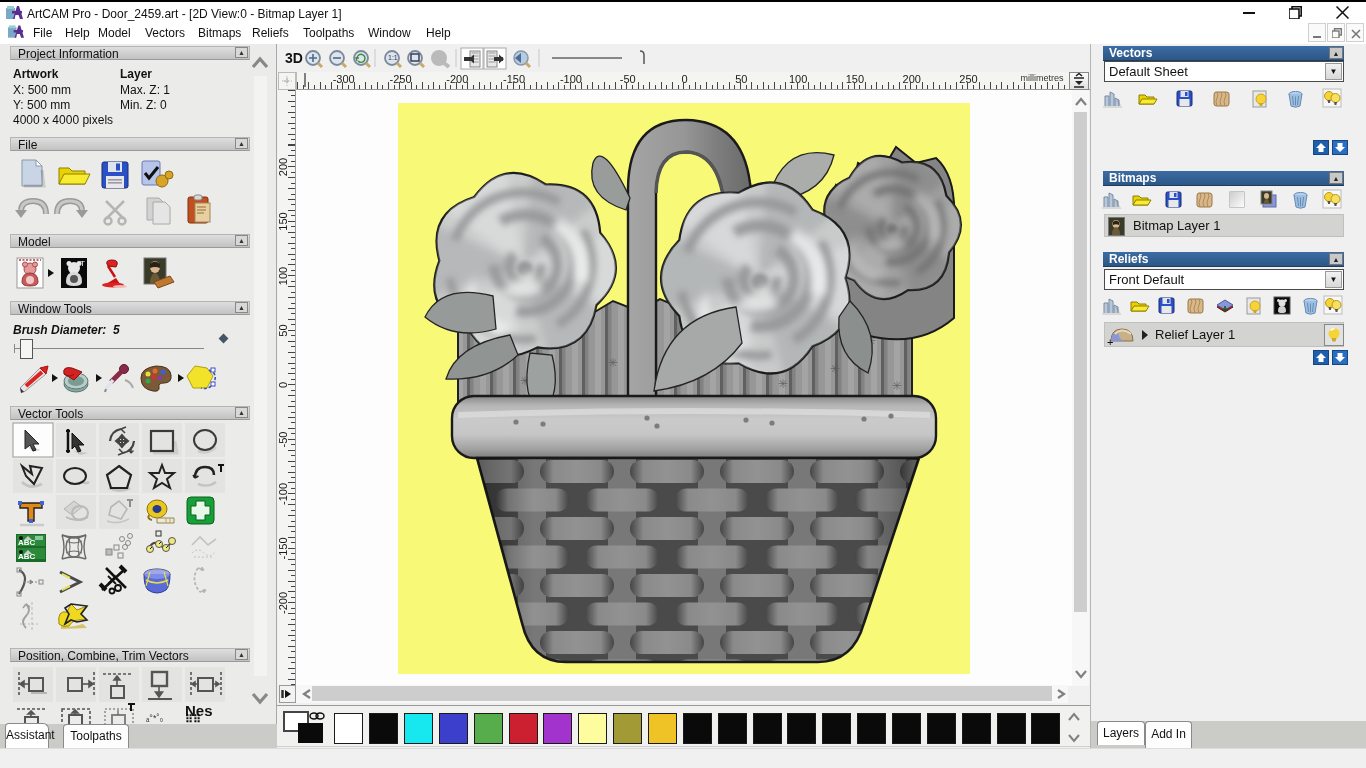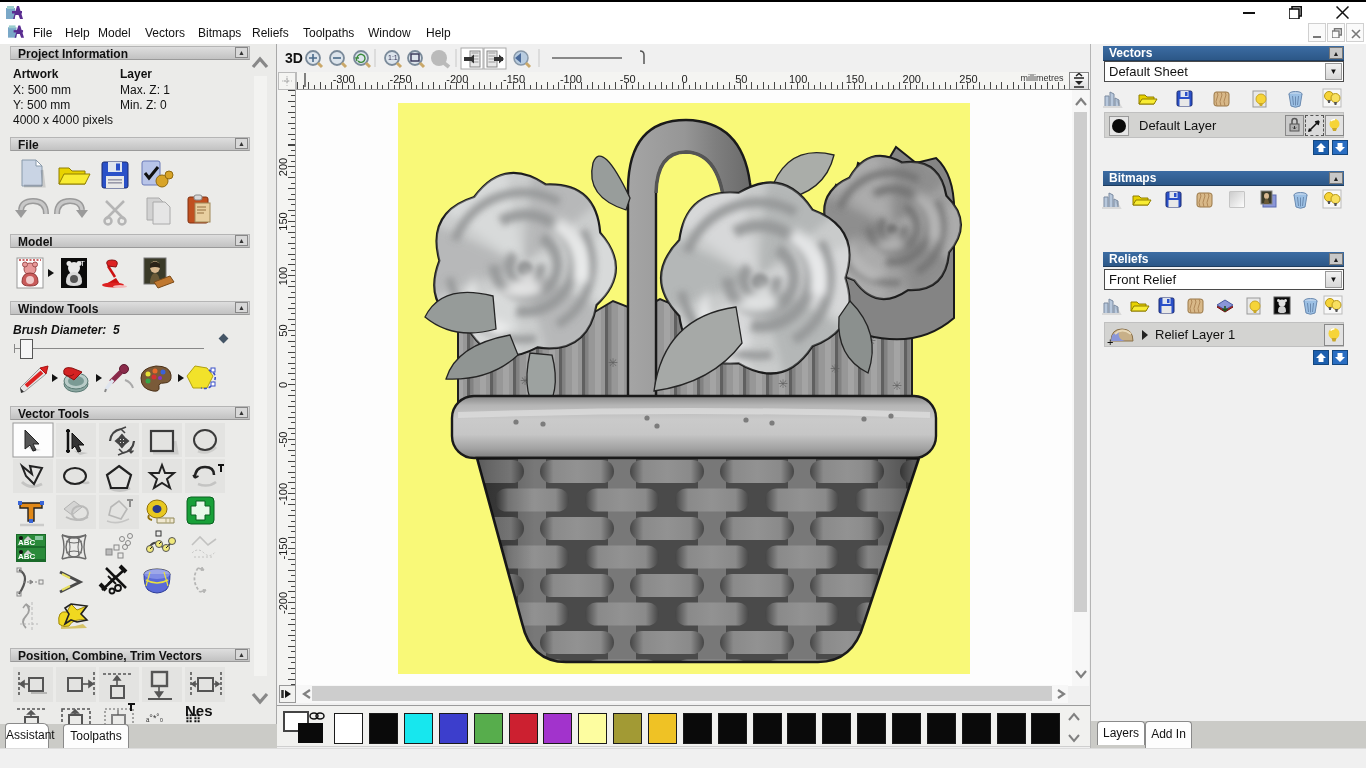--- a/index.html
+++ b/index.html
@@ -3,21 +3,21 @@
 <style>
 *{margin:0;padding:0;box-sizing:border-box}
 html,body{width:1366px;height:768px;overflow:hidden;font-family:"Liberation Sans",sans-serif;background:#f0f0f0}
 .abs{position:absolute}
 #titlebar{position:absolute;left:0;top:0;width:1366px;height:22px;background:#fff;border-top:2px solid #000}
 #title-text{position:absolute;left:27px;top:5px;font-size:12px;color:#111}
 #menubar{position:absolute;left:0;top:22px;width:1366px;height:22px;background:#fff}
 .menu-item{position:absolute;top:4px;font-size:12px;color:#111}
 #leftpanel{position:absolute;left:0;top:44px;width:277px;height:704px;background:#ebebe9;border-right:1px solid #a8a8a8}
 .hdr{position:absolute;left:10px;width:240px;height:14px;background:linear-gradient(#dedede,#c2c2c2);border:1px solid #b5b5b5;border-bottom:1px solid #9a9a9a}
-.hdr span{position:absolute;left:7px;top:0px;font-size:12px;font-weight:bold;color:#111;white-space:nowrap}
+.hdr span{position:absolute;left:7px;top:0px;font-size:12px;font-weight:normal;color:#111;white-space:nowrap}
 .hdr .up{position:absolute;right:1px;top:0px;width:13px;height:11px;background:#d8d8d8;border:1px solid #888;font-size:7px;line-height:10px;text-align:center;color:#333}
 .ptxt{position:absolute;font-size:12px;color:#111;white-space:nowrap}
 .b{font-weight:bold}
 .tabstrip{position:absolute;background:#cbcbc7}
 .tab{position:absolute;background:#fff;border:1px solid #8a8a8a;border-bottom:none;border-radius:4px 4px 0 0;font-size:12px;color:#111;text-align:center}
 #statusbar{position:absolute;left:0;top:748px;width:1366px;height:20px;background:#f0f0f0;border-top:1px solid #dcdcdc}
 #canvaswrap{position:absolute;left:278px;top:44px;width:812px;height:704px;background:#f0f0f0}
 #ctoolbar{position:absolute;left:278px;top:44px;width:812px;height:28px;background:#f0f0f0}
 #hruler{position:absolute;left:296px;top:72px;width:868px;height:18px;background:#f4f4f2;border-bottom:1px solid #999;border-left:1px solid #bbb}
 #vruler{position:absolute;left:278px;top:90px;width:18px;height:596px;background:#f4f4f2;border-right:1px solid #999}
@@ -39,20 +39,21 @@
 </style></head>
 <body>
 
 <div id="titlebar">
  <svg class="abs" style="left:6px;top:3px" width="17" height="16" viewBox="0 0 17 16">
   <rect x="0" y="3" width="9" height="11" fill="#7aa8c8"></rect>
       <rect x="1" y="1" width="7" height="3" fill="#9cc"></rect>
   <path d="M7 14 L11 1 L13 1 L17 14 L14 14 L12.5 10 L9.5 10 L8.5 14 Z" fill="#5a2d91"></path>
       <rect x="6" y="6" width="10" height="2.5" fill="#5a2d91"></rect>
  </svg>
+ <div id="title-text">ArtCAM Pro - Door_2459.art - [2D View:0 - Bitmap Layer 1]</div>
  <svg class="abs" style="left:1243px;top:10px" width="12" height="2">
       <rect width="12" height="2" fill="#111"></rect>
     </svg>
  <svg class="abs" style="left:1289px;top:4px" width="13" height="13" viewBox="0 0 13 13">
       <rect x="0" y="3" width="10" height="10" fill="none" stroke="#111" stroke-width="1.6"></rect>
       <path d="M3 3 V0.8 H12.2 V10 H10" fill="none" stroke="#111" stroke-width="1.6"></path>
     </svg>
  <svg class="abs" style="left:1336px;top:4px" width="13" height="13" viewBox="0 0 13 13">
       <path d="M0.5 0.5 L12.5 12.5 M12.5 0.5 L0.5 12.5" stroke="#111" stroke-width="1.5"></path>
     </svg>
@@ -869,56 +870,44 @@
 
 <div id="rightpanel">
  <div class="bhdr" style="top:2px">
       <span>Vectors</span>
       <div class="up">▲</div>
     </div>
  <div class="combo" style="top:17px">
       <span>Default Sheet</span>
       <div class="btn">▼</div>
     </div>
- <div class="lrow" style="top:68px;height:26px">
-  <div class="abs" style="left:4px;top:3px;width:20px;height:20px;background:#e6e6e6;border:1px solid #999">
-        <div class="abs" style="left:2px;top:2px;width:14px;height:14px;border-radius:50%;background:#0a0a0a"></div>
-      </div>
-  <div class="abs" style="left:34px;top:5px">Default Layer</div>
-  <div class="abs" style="left:180px;top:2px;width:19px;height:21px;background:#cacaca;border:1px solid #888"><svg width="17" height="19" viewBox="0 0 17 19">
-          <rect x="4" y="8" width="9" height="7" fill="#b0b0b0" stroke="#555"></rect>
-          <path d="M6 8 V5 a2.5 2.5 0 0 1 5 0 V8" fill="none" stroke="#555" stroke-width="1.5"></path>
-          <path d="M8.5 10 v3 M8.5 13 l-1.5 -1.5 M8.5 13 l1.5 -1.5" stroke="#333"></path>
-        </svg></div>
-  <div class="abs" style="left:200px;top:2px;width:19px;height:21px;background:#dadada;border:1px dashed #555"><svg width="17" height="19" viewBox="0 0 17 19">
-          <path d="M3 15 L13 5 M13 5 l-4 1 M13 5 l-1 4" stroke="#111" stroke-width="1.6" fill="none"></path>
-          <path d="M2 16 l4 -1 l-3 -3 Z" fill="#111"></path>
-        </svg></div>
-  <div class="abs" style="left:220px;top:2px;width:19px;height:21px;background:#e2e2e2;border:1px solid #888"><svg width="17" height="19" viewBox="0 0 17 19">
-          <circle cx="8.5" cy="8" r="5" fill="#f6d438"></circle>
-          <path d="M6 12 h5 l-1 3 h-3 Z" fill="#caa828"></path>
-          <path d="M5 5 a4.5 4.5 0 0 1 4 -1.5" stroke="#fff" fill="none" stroke-width="1.4"></path>
-        </svg></div>
- </div>
  <div class="updn" style="left:222px;top:96px"><svg width="14" height="13" viewBox="0 0 14 13">
         <path d="M7 2 L12 7 H9.5 V11 H4.5 V7 H2 Z" fill="#fff"></path>
       </svg></div>
     <div class="updn" style="left:241px;top:96px;background:#2a6ec2"><svg width="14" height="13" viewBox="0 0 14 13">
         <path d="M7 11 L12 6 H9.5 V2 H4.5 V6 H2 Z" fill="#fff"></path>
       </svg></div>
  <div class="bhdr" style="top:127px">
       <span>Bitmaps</span>
       <div class="up">▲</div>
     </div>
+ <div class="lrow" style="top:170px;height:23px">
+  <div class="abs" style="left:3px;top:2px;width:17px;height:19px;background:#3a3a28;border:1px solid #777"><svg width="15" height="17" viewBox="0 0 15 17">
+          <ellipse cx="7" cy="6" rx="3.5" ry="4" fill="#d8b890"></ellipse>
+          <path d="M3 17 Q3 10 7 9 Q11 10 11 17 Z" fill="#6a5a38"></path>
+          <path d="M4 4 Q7 1 10 4 l0 3 Q7 5.5 4 7 Z" fill="#2a2218"></path>
+        </svg></div>
+  <div class="abs" style="left:28px;top:3px">Bitmap Layer 1</div>
+ </div>
  <div class="bhdr" style="top:208px">
       <span>Reliefs</span>
       <div class="up">▲</div>
     </div>
  <div class="combo" style="top:225px">
-      <span>Front Relief</span>
+      <span>Front Default</span>
       <div class="btn">▼</div>
     </div>
  <div class="lrow" style="top:278px;height:25px">
   <svg class="abs" style="left:2px;top:2px" width="30" height="22" viewBox="0 0 30 22">
         <path d="M4 16 Q4 4 15 4 Q26 4 26 16 Z" fill="#c8b088" stroke="#8a7048"></path>
         <path d="M4 16 Q4 8 12 6 Q10 14 18 16 Z" fill="#8a96d8"></path>
         <path d="M8 9 Q15 2 24 9" fill="none" stroke="#e8d8b8" stroke-width="2"></path>
         <text x="0" y="21" font-size="11" fill="#111" font-family="Liberation Sans">+</text>
       </svg>
   <svg class="abs" style="left:36px;top:6px" width="8" height="12" viewBox="0 0 8 12">

